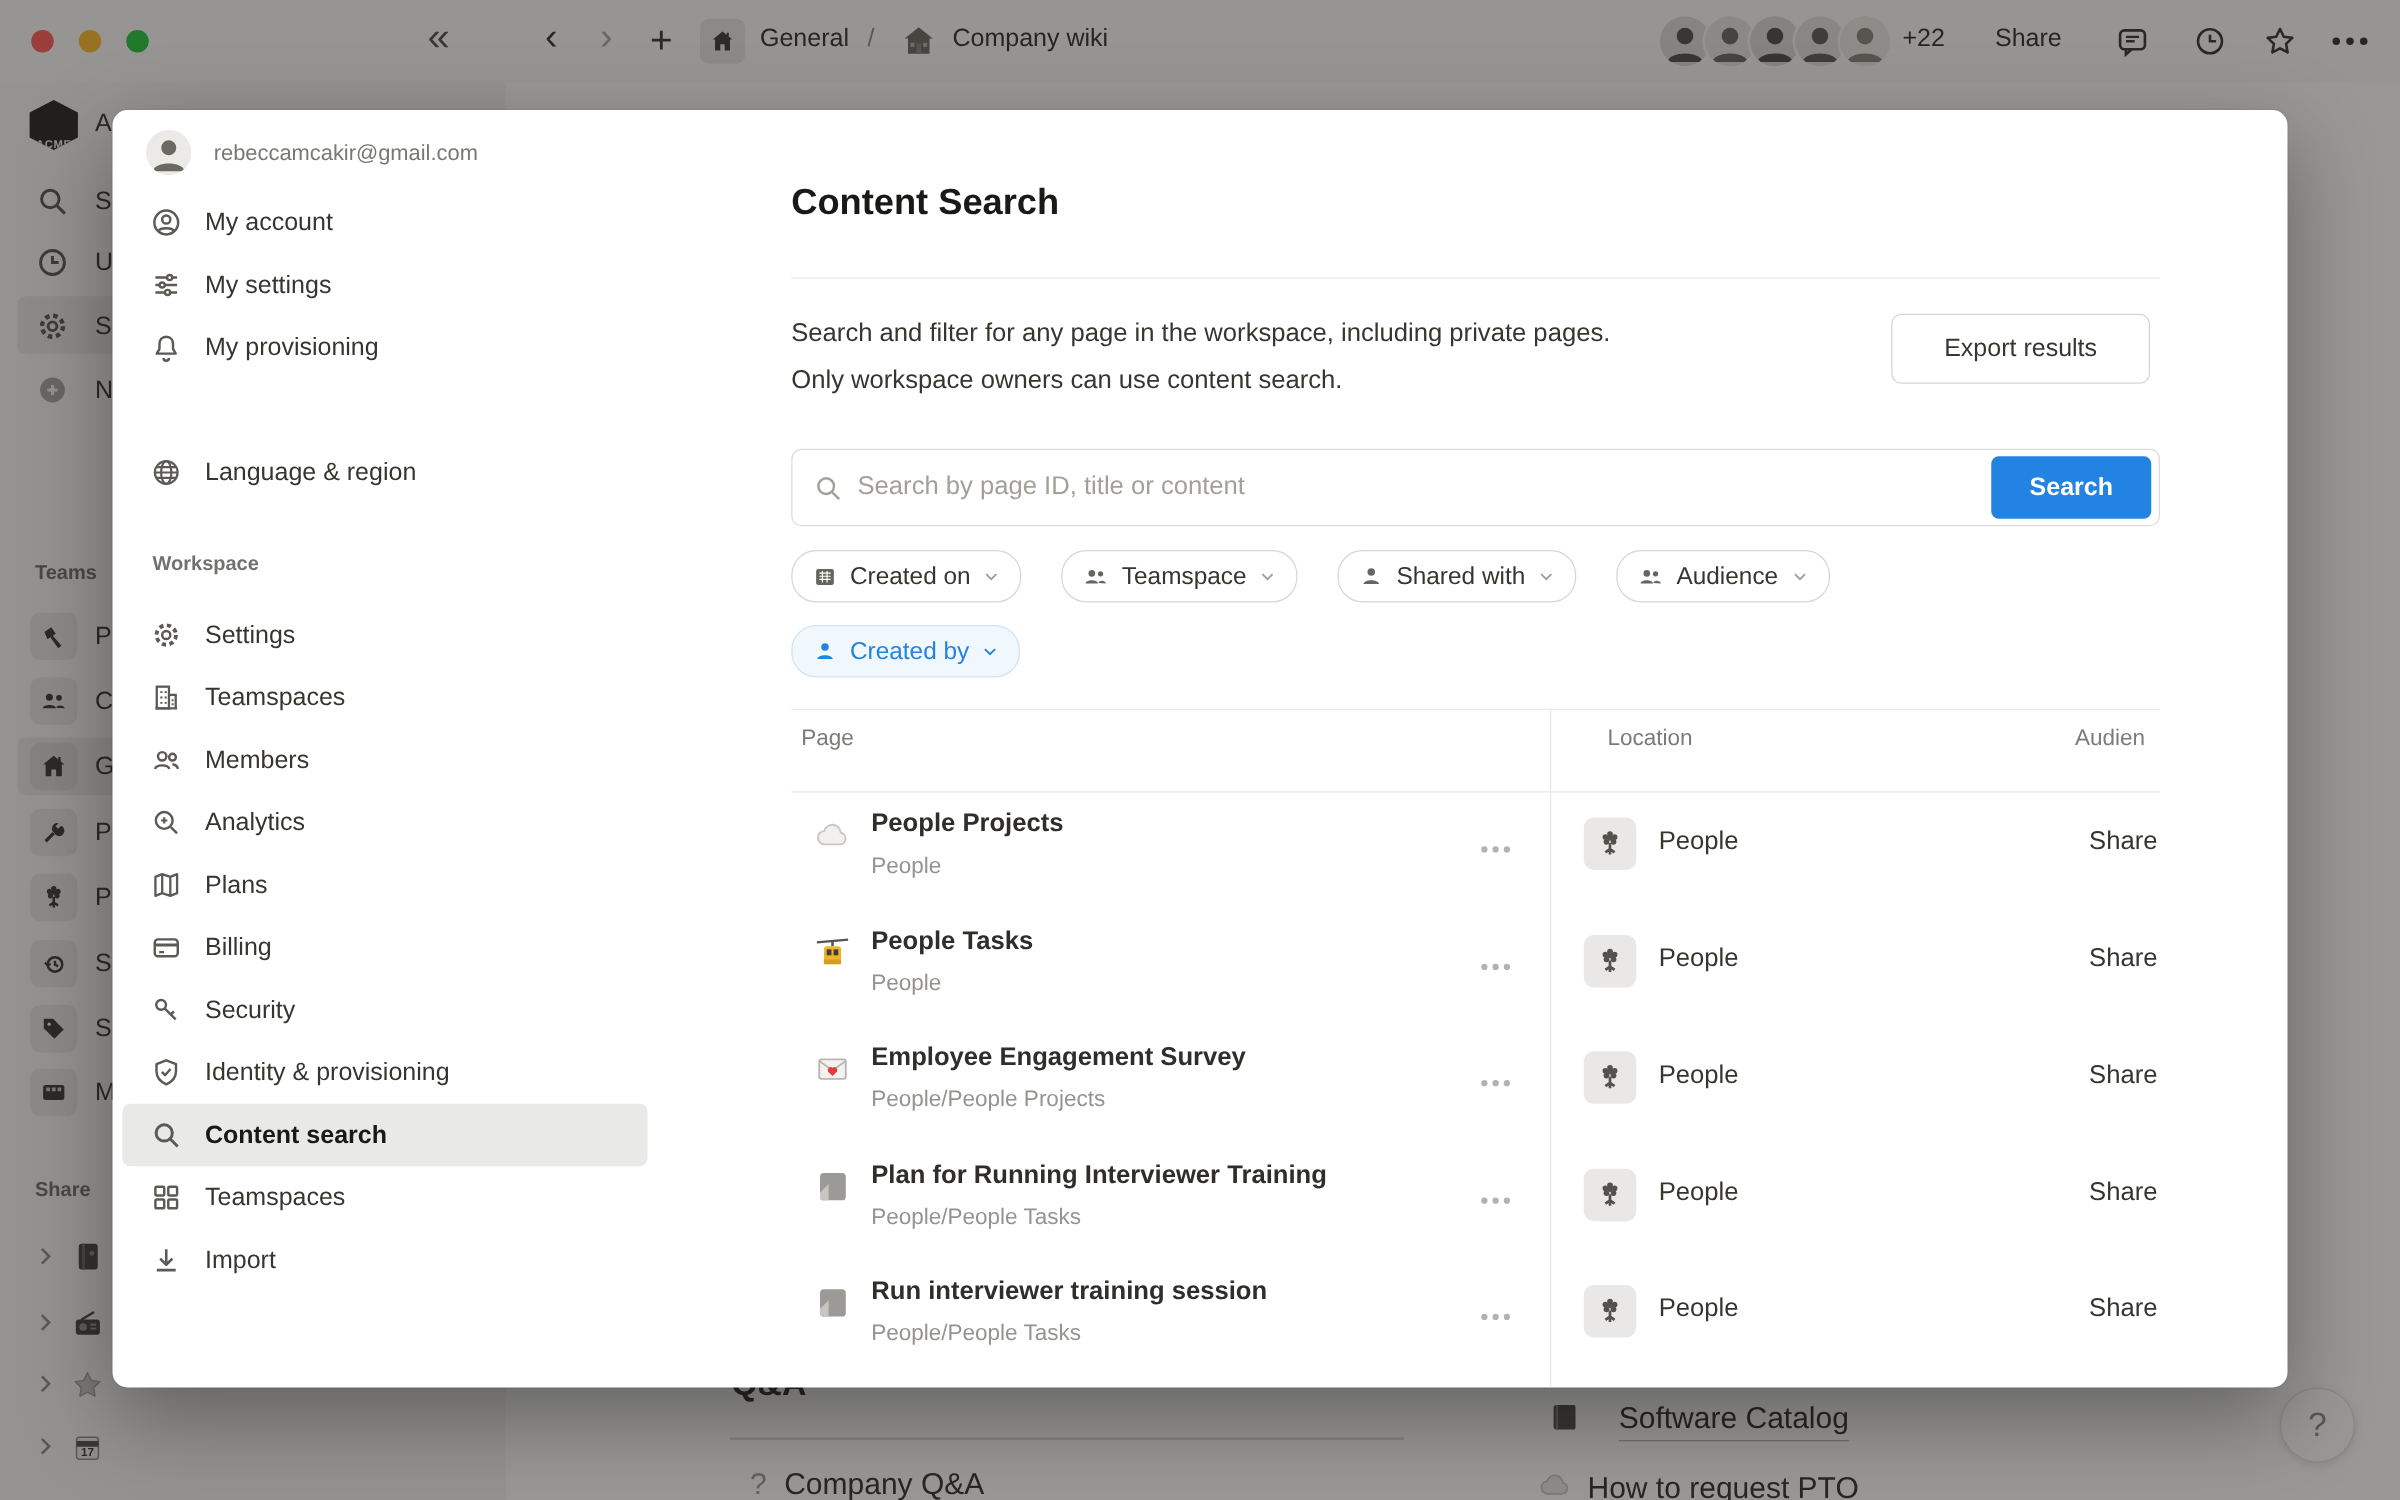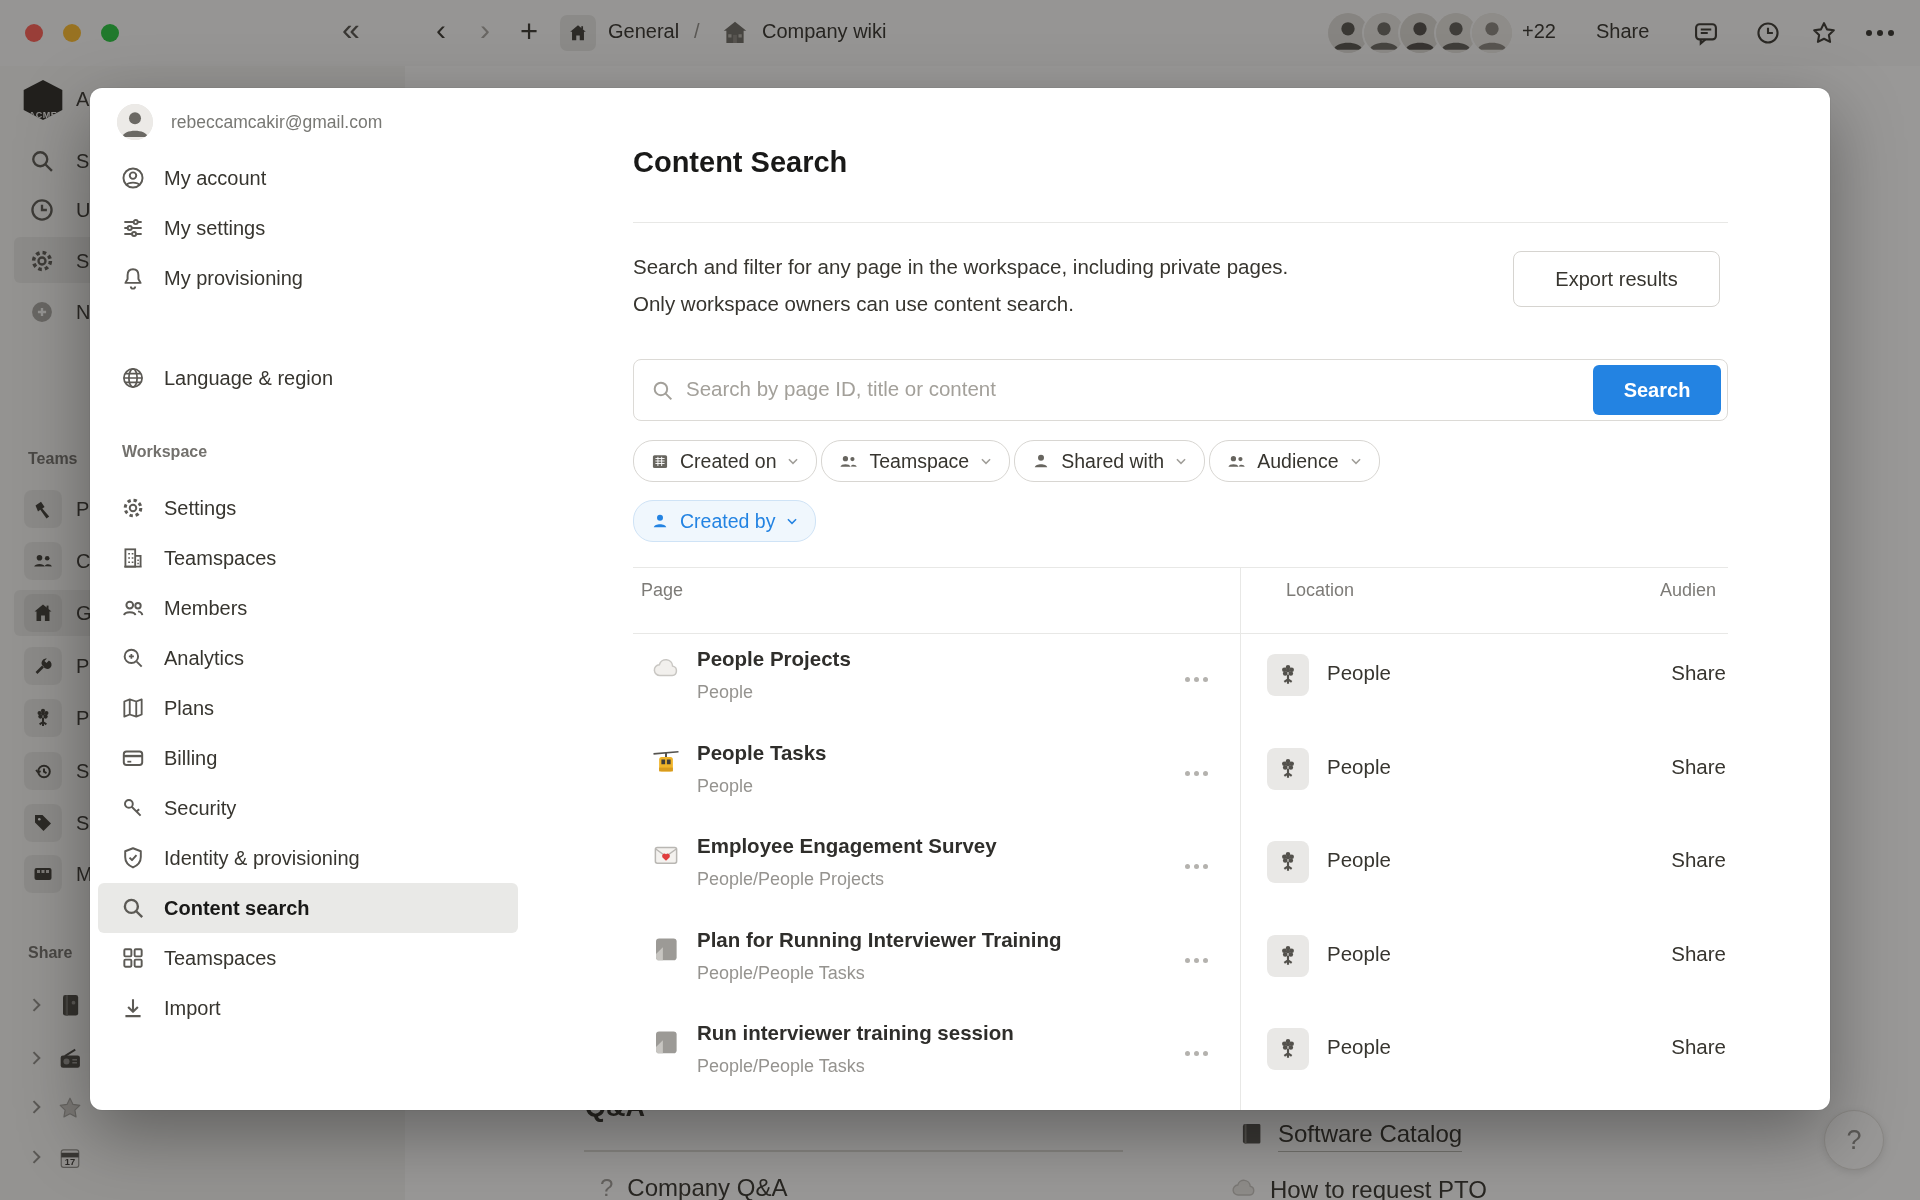--- a/index.html
+++ b/index.html
@@ -300,21 +300,21 @@
           <path d="M4.5 9.5h15" stroke="#55534f" stroke-width="4"></path>
           <text x="12" y="18" font-size="8" text-anchor="middle" fill="#3a3834" font-weight="bold" font-family="Liberation Sans, sans-serif">17</text>
         </svg></span>
 
   </div>
 
   <div id="page-bg">
     <span class="abs" style="left:180px;top:1026px;font-size:27px;font-weight:700;color:#37352f">Q&amp;A</span>
     <span class="abs" style="left:179px;top:1084px;width:539px;height:2px;background:#dddbd7"></span>
 
-    <span class="abs" style="left:833px;top:1054px;display:flex;align-items:center;gap:12px">
+    <span class="abs" style="left:833px;top:1054px;display:flex;align-items:center;gap:29px">
       <span><svg width="28" height="28" viewBox="0 0 24 24">
             <path d="M6.2 3.5H18a1.2 1.2 0 011.2 1.2V19A1.2 1.2 0 0118 20.2H6.2A2 2 0 014.2 18.2V5.5a2 2 0 012-2z" fill="#55534f"></path>
             <path d="M6.5 3.5v16.7" stroke="#84827d" stroke-width="1.6"></path>
           </svg></span>
       <span style="font-size:24px;color:#37352f;border-bottom:1.5px solid #bbb9b5;padding-bottom:3px">Software Catalog</span>
     </span>
 
     <span class="abs" style="left:195px;top:1108px;display:flex;align-items:center;gap:14px">
       <span style="font-size:24px;color:#a09e9a">?</span>
       <span style="font-size:24px;color:#37352f">Company Q&amp;A</span>
@@ -510,21 +510,21 @@
 
     <div class="abs" style="left:0;right:0;top:271px;height:62px;border:1px solid #dcdad6;border-radius:8px;box-sizing:border-box">
       <span class="abs" style="left:16px;top:18px;color:#a3a09a"><svg width="25" height="25" viewBox="0 0 24 24" fill="none" stroke="currentColor" stroke-width="1.9">
             <circle cx="10.5" cy="10.5" r="6"></circle>
             <path d="M15 15l5.5 5.5"></path>
           </svg></span>
       <span class="abs" style="left:52px;top:17px;font-size:20.5px;color:#a3a09a">Search by page ID, title or content</span>
       <button class="abs" style="right:6px;top:5px;width:128px;height:50px;border:none;border-radius:6px;background:#2383e2;color:#fff;font-size:20px;font-weight:700;font-family:inherit;cursor:pointer">Search</button>
     </div>
 
-    <div class="abs" style="left:0;top:352px;display:flex;gap:4px">
+    <div class="abs" style="left:0;top:352px;display:flex;gap:32px">
       <span class="chip">
         <span class="cicon">
             <svg width="20" height="20" viewBox="0 0 24 24" fill="currentColor">
               <rect x="3.5" y="5" width="17" height="15.5" rx="2"></rect>
               <path d="M6.5 9h11M6.5 12h11M6.5 15h11M9.5 7v11M14 7v11" stroke="#fff" stroke-width="1.1"></path>
             </svg>
           </span>
         <span>Created on</span>
         <span class="cchev">
             <svg width="14" height="14" viewBox="0 0 24 24" fill="none" stroke="currentColor" stroke-width="2.6">

